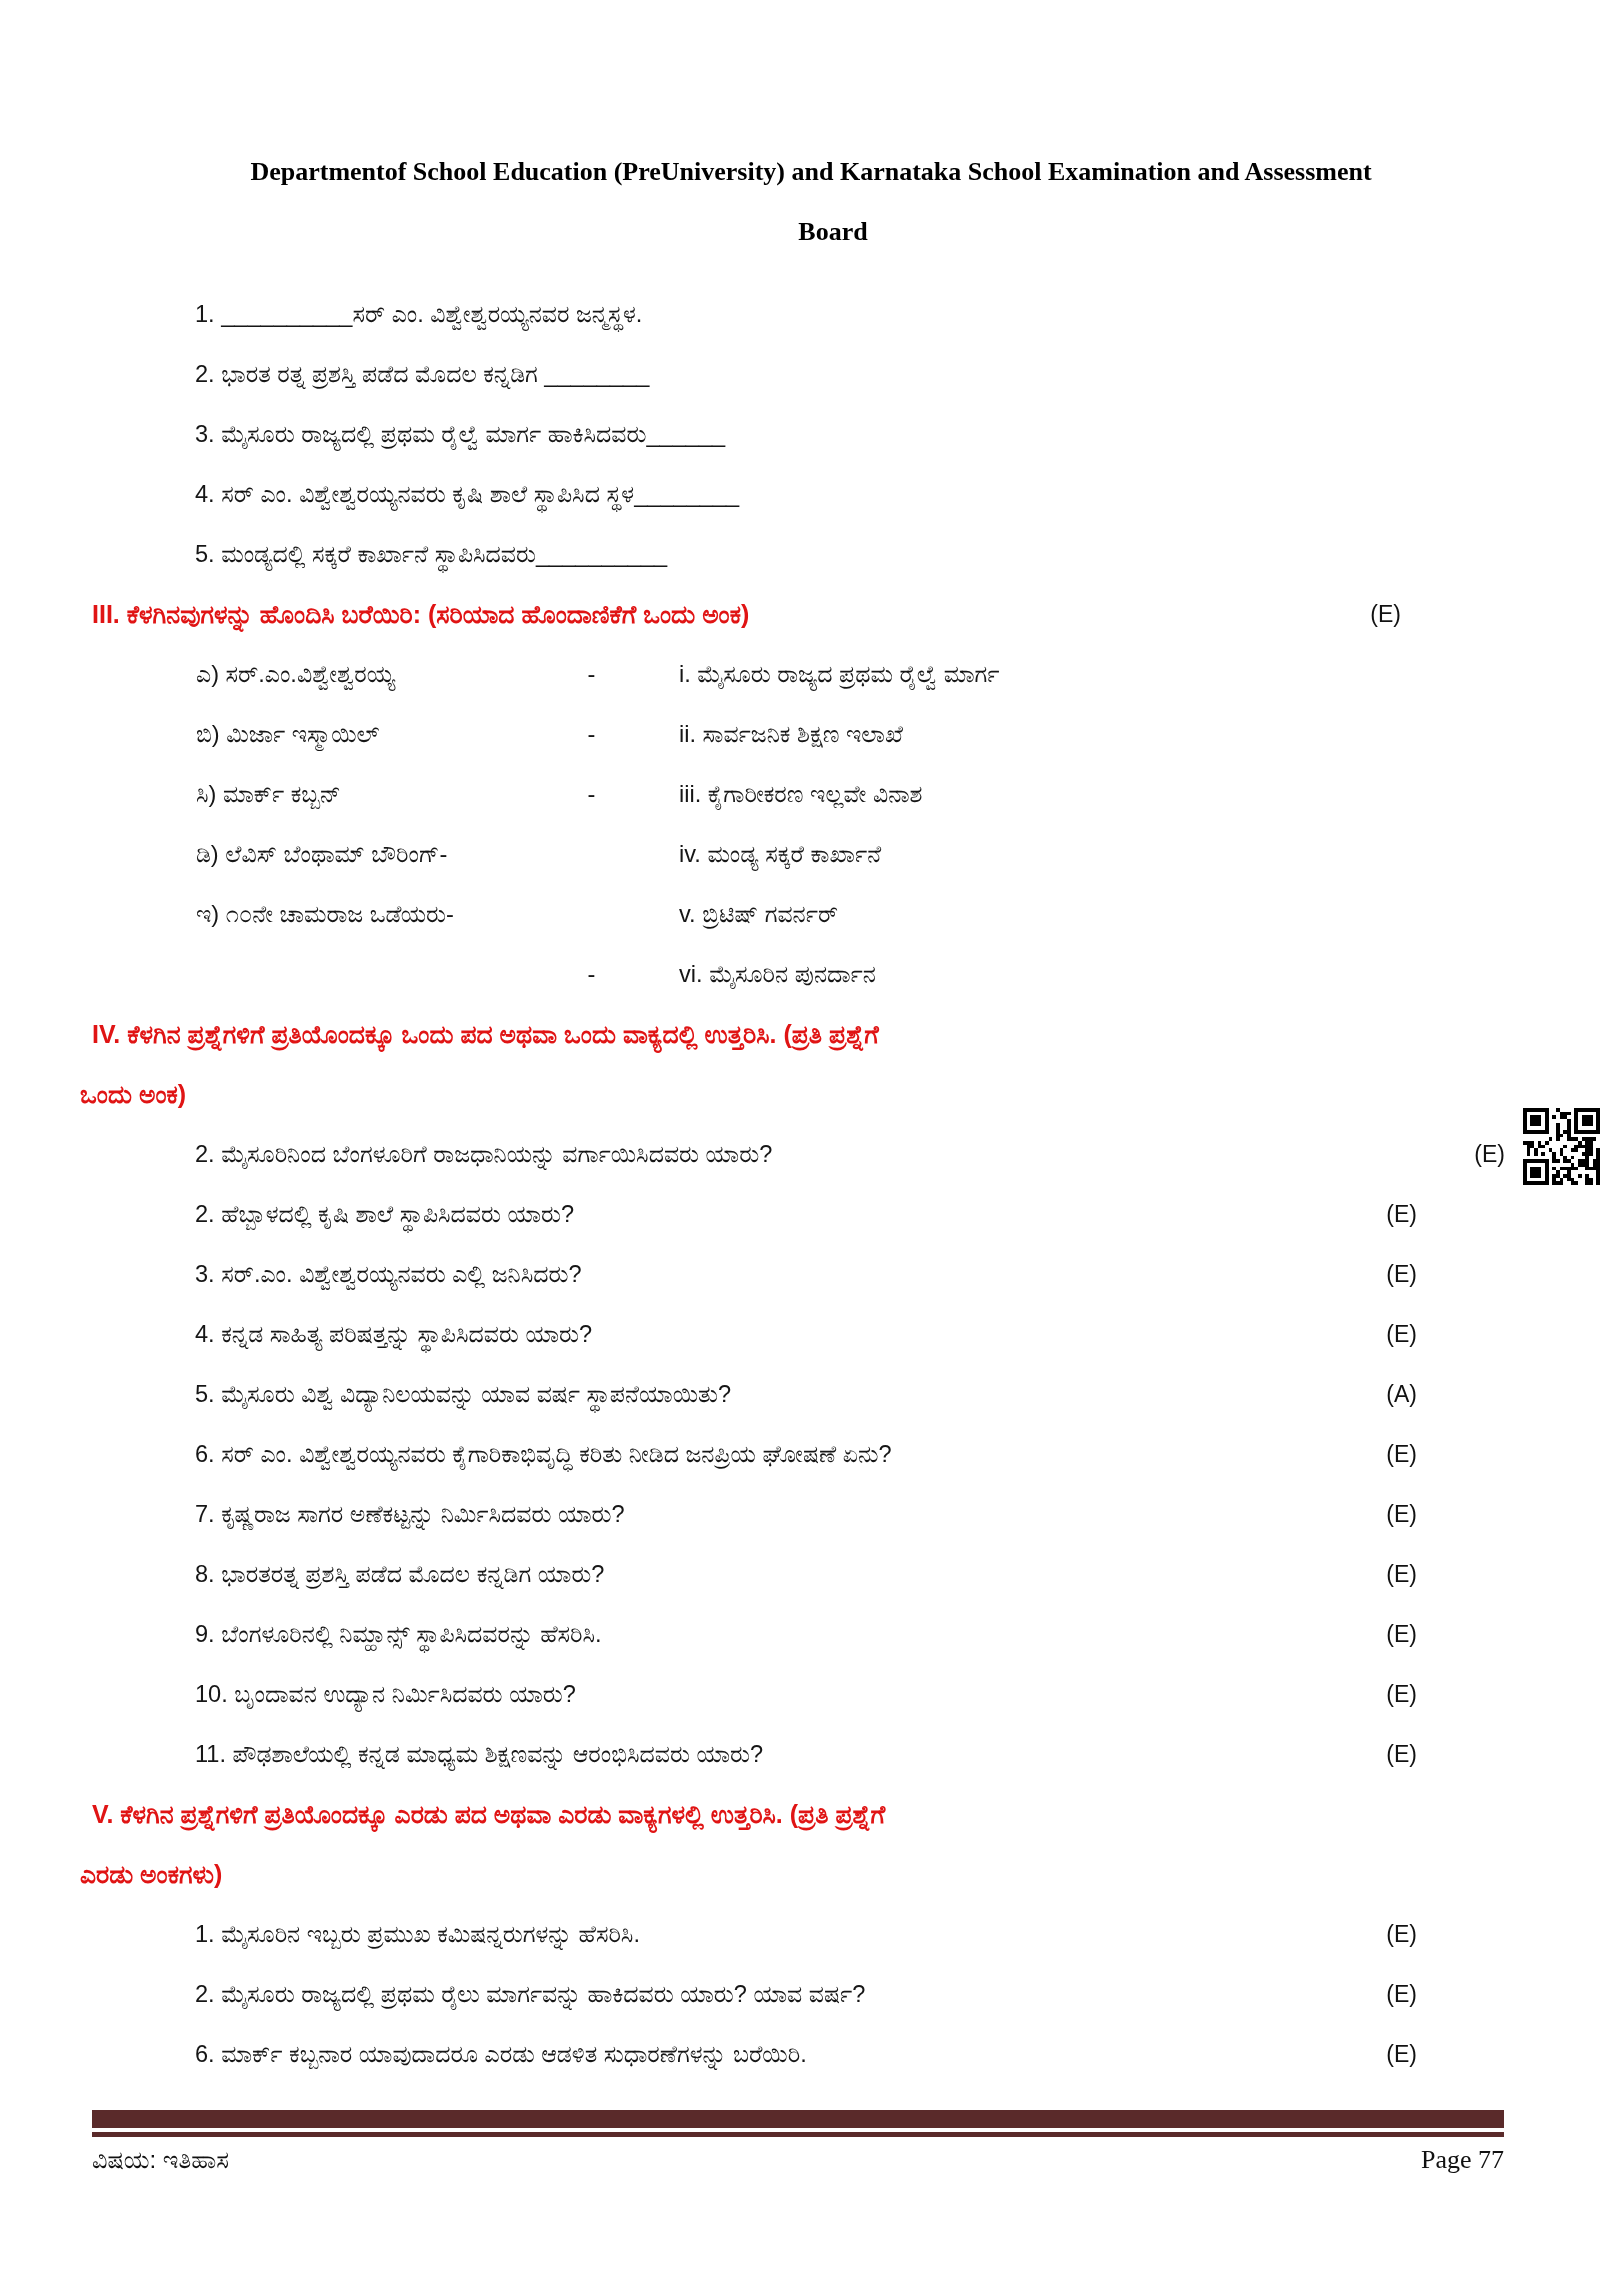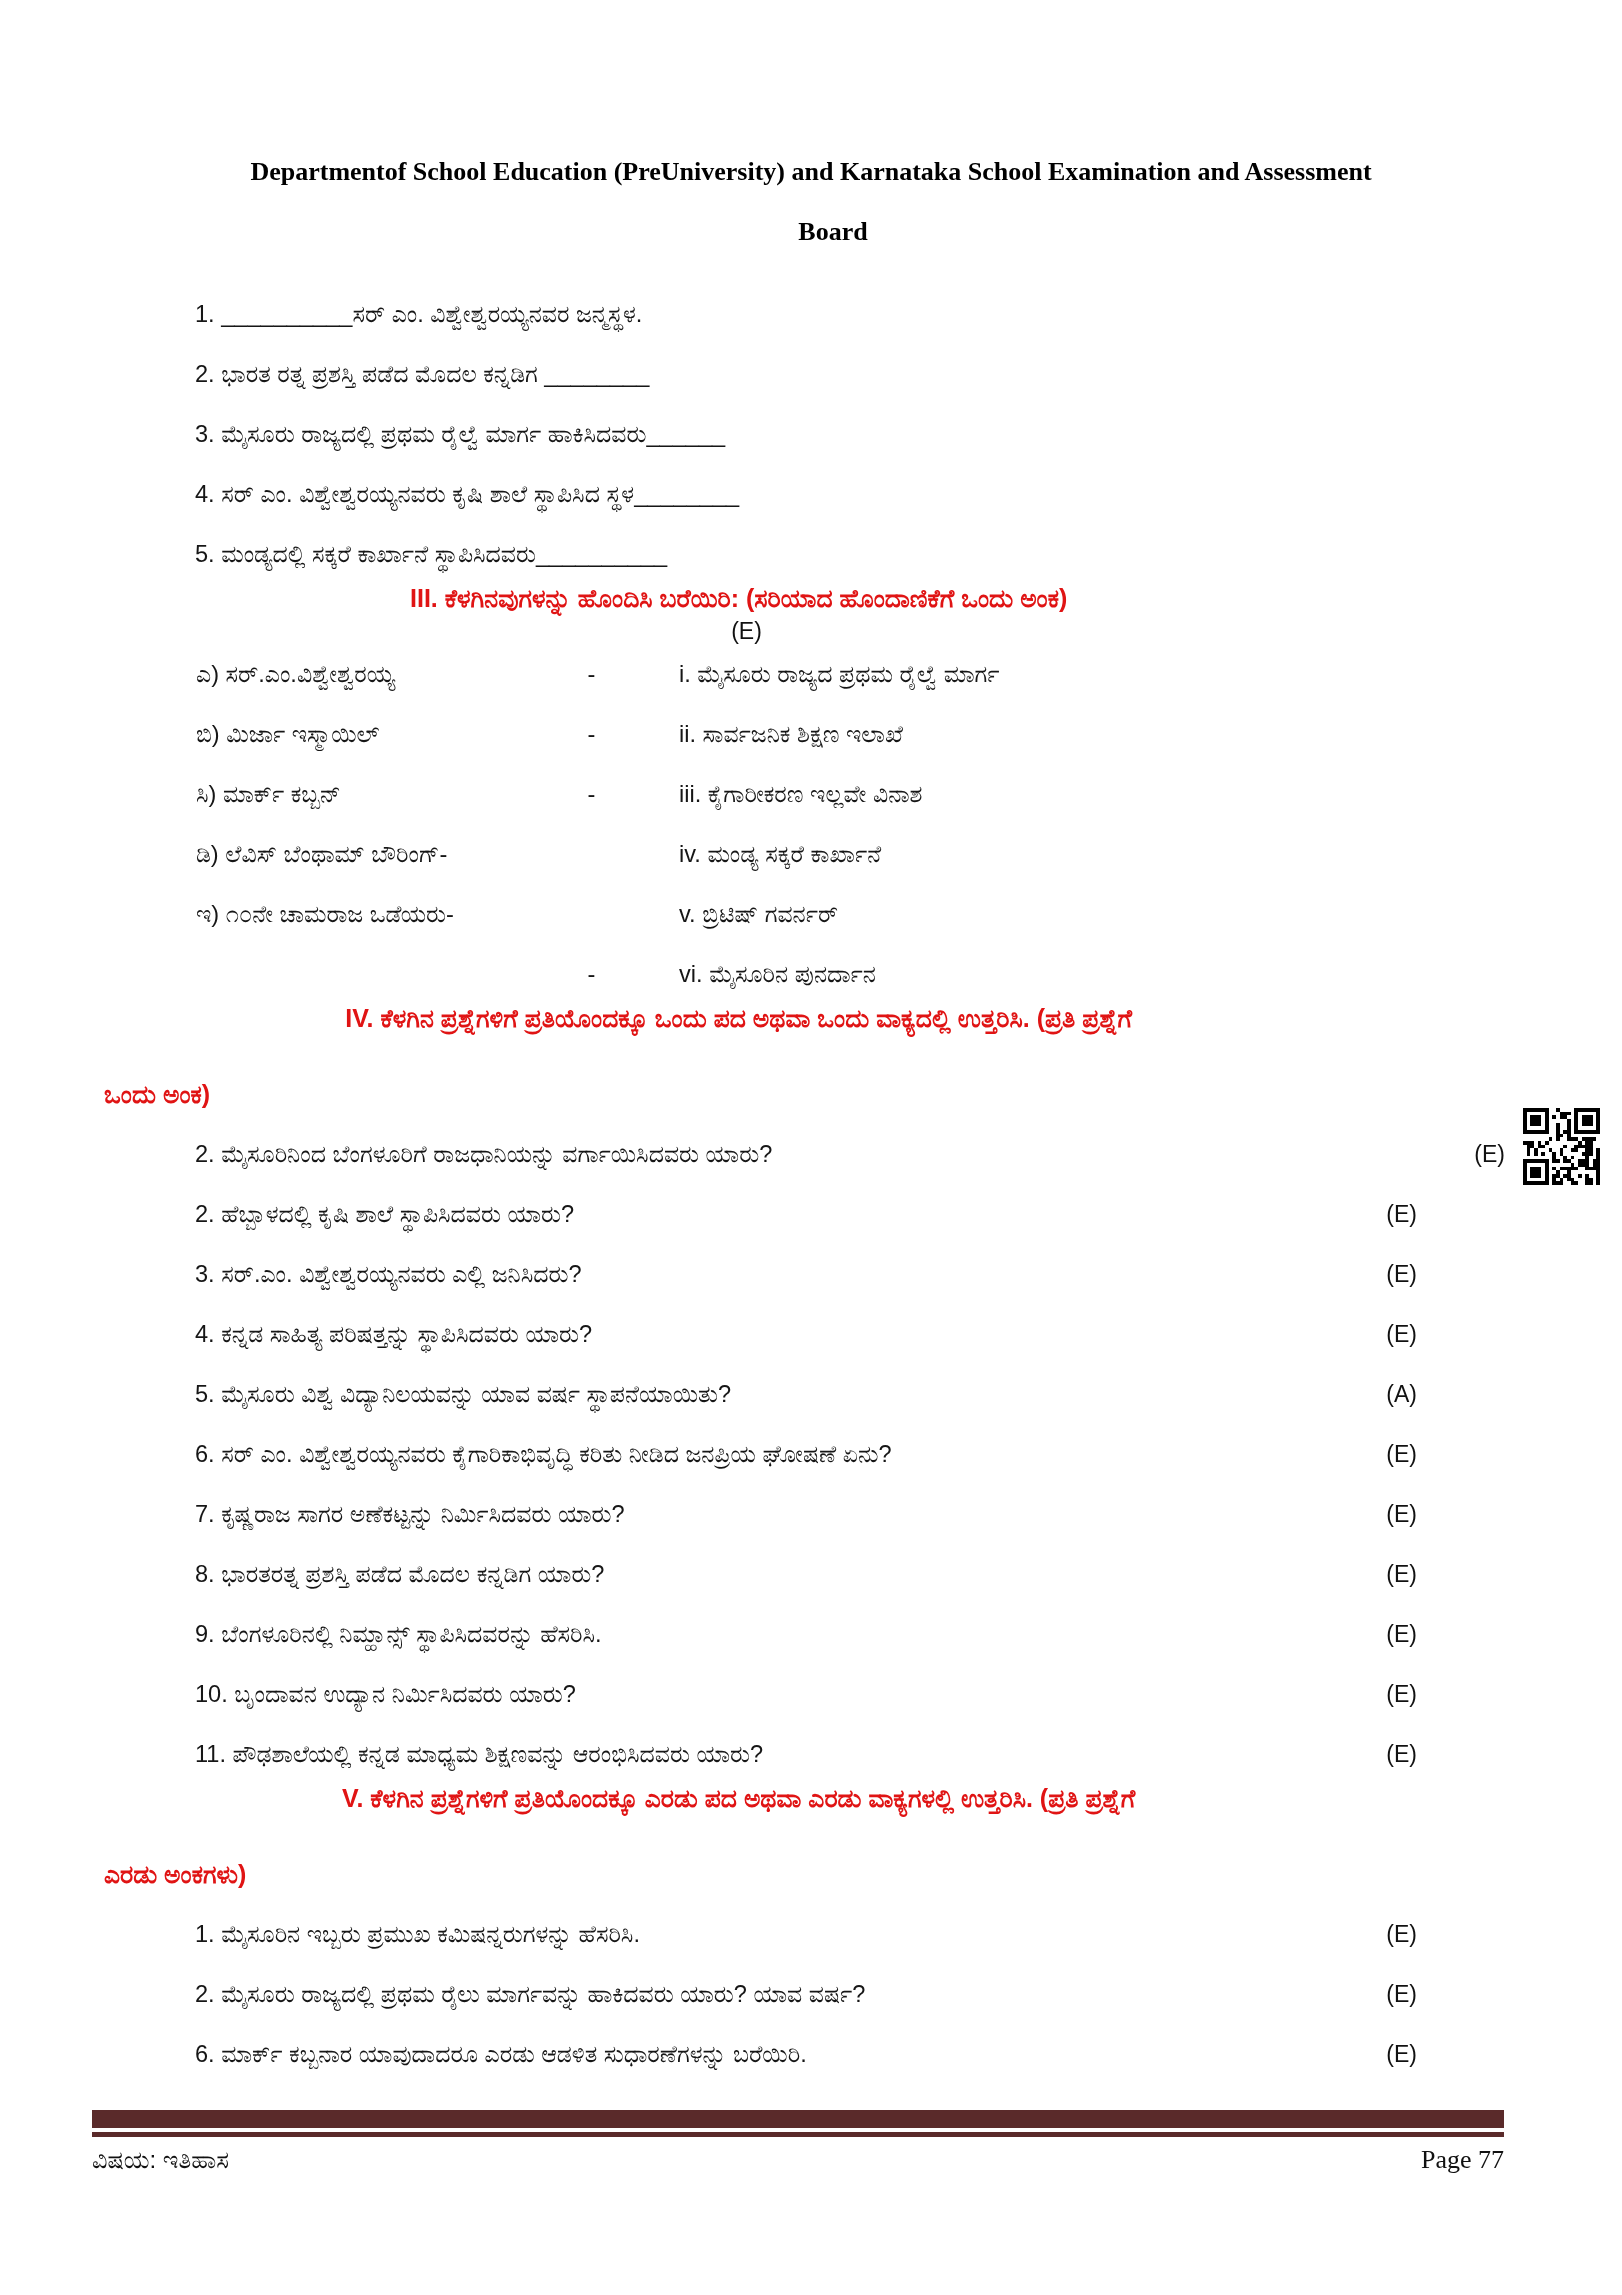--- a/index.html
+++ b/index.html
@@ -38,24 +38,23 @@
   .q-text { flex:1; padding-right:15.7px; }
   .q-mark { white-space:nowrap; font-size:23px; color:#111111; }
 
   
   .sec-head {
     margin-left:92px;
     width:1309px;
     color:#e01414;
     font-weight:bold;
     font-size:25px;
-    flex-direction:column;
   }
   .sec-head .q-mark { color:#111111; font-weight:normal; }
-  .sec-head-cont { margin-left:104px; color:#e01414; font-weight:bold; font-size:25px; }
+  .sec-head-cont { margin-left:80px; color:#e01414; font-weight:bold; font-size:25px; }
 
   
   .match-row { margin-left:196px; width:1243px; }
   .m-left  { width:366px; }
   .m-dash  { width:59px; text-align:center; }
   .m-right { padding-left:58px; }
 
   
   .qr {
     position:absolute;

